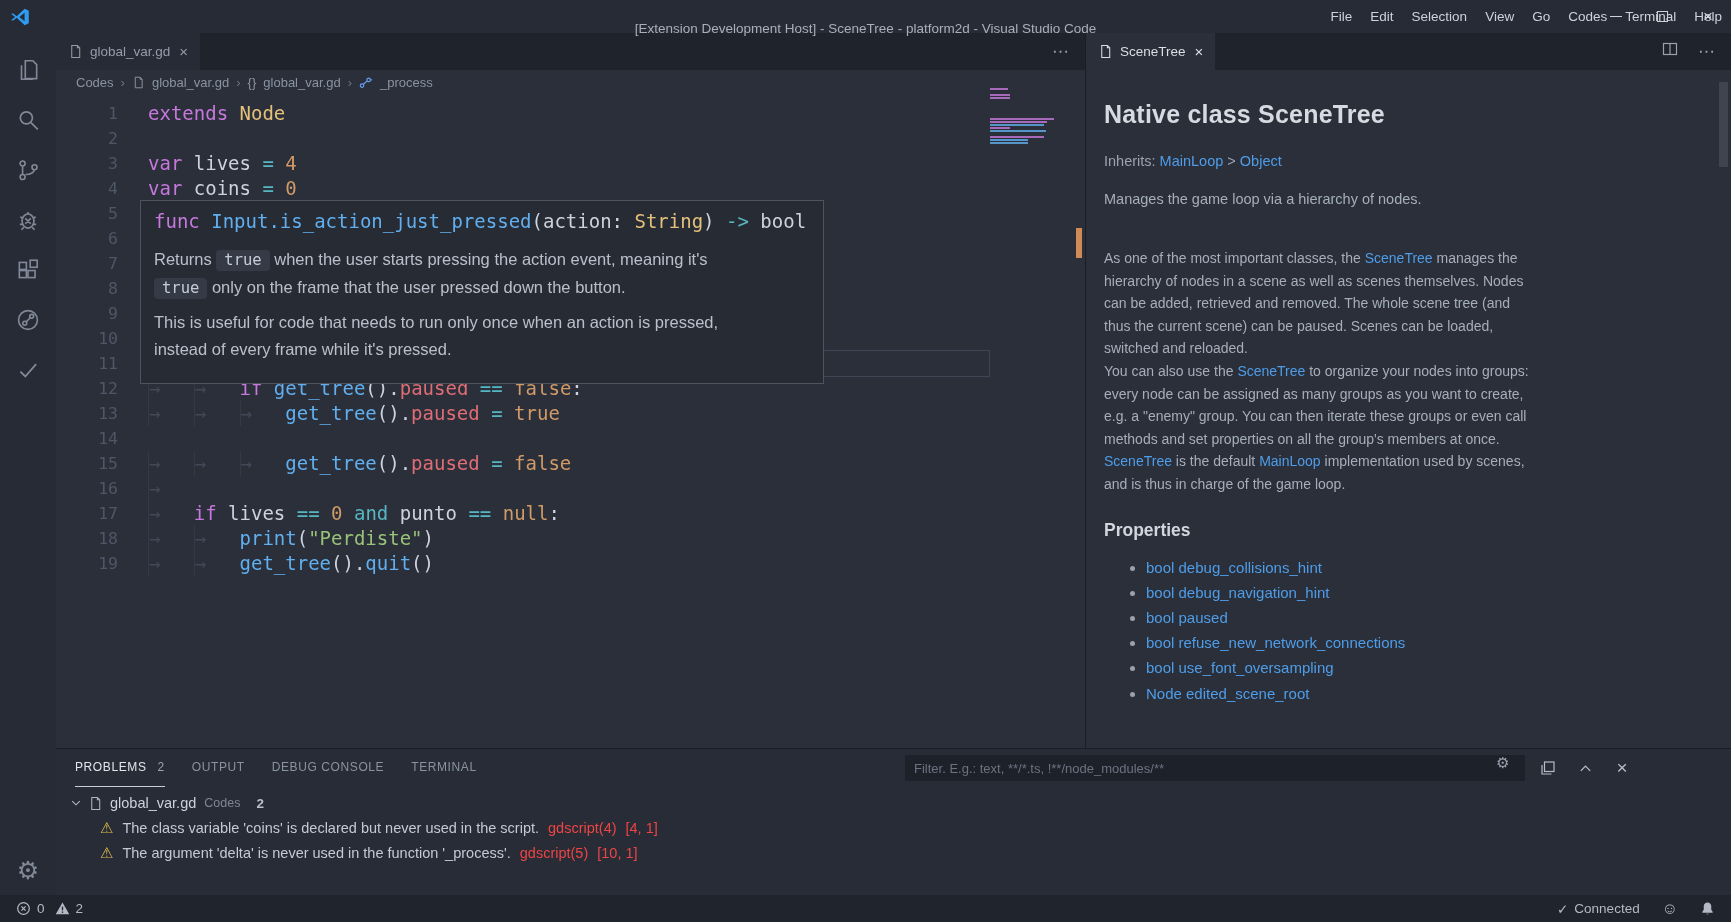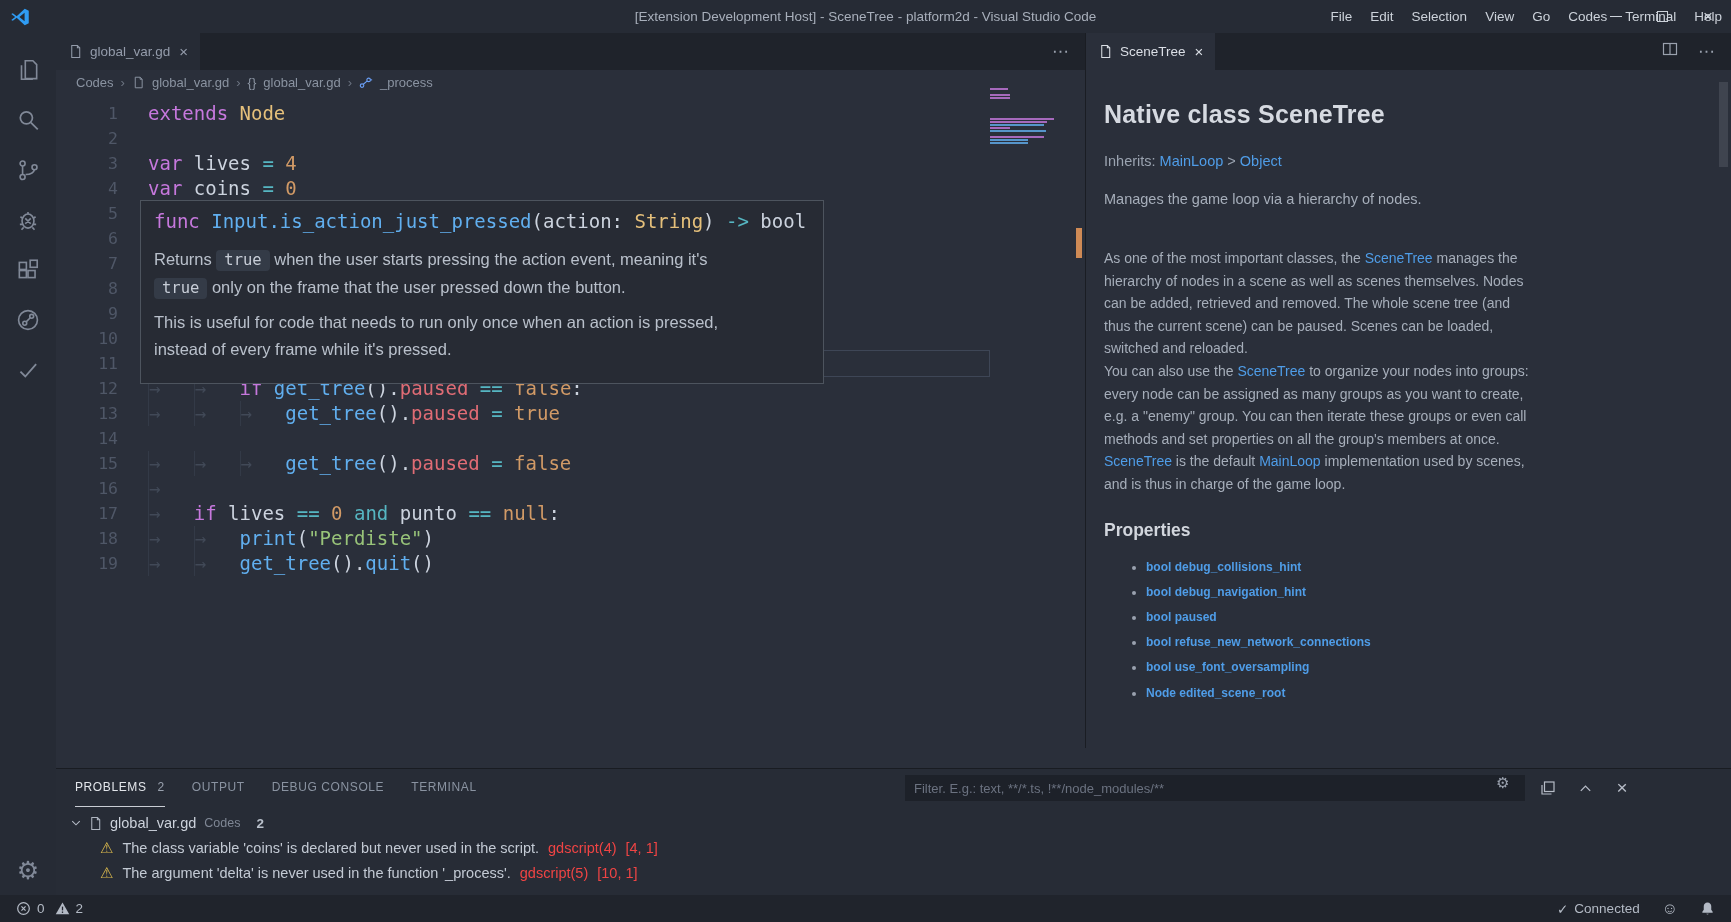--- a/index.html
+++ b/index.html
@@ -5,21 +5,21 @@
   * { margin:0; padding:0; box-sizing:border-box; }
   html,body { background:#1b1e24; }
   body { font-family:"Liberation Sans", sans-serif; }
   #app { position:relative; width:1731px; height:922px; overflow:hidden; background:#2a2f3a; color:#ccd2da; }
 
   
   #titlebar { position:absolute; left:0; top:0; width:1731px; height:33px; background:#262b35; display:flex; align-items:center; z-index:20;justify-content:space-between; }
   .logo { width:20px; height:20px; margin:0 8px 0 10px; }
   .menu { display:flex; }
   .menu span { padding:0 9px; font-size:13.5px; color:#ccd2da; line-height:33px; cursor:default; }
-  .tb-title { position:absolute; left:50%; top:0; transform:translateX(-50%); line-height:33px; color:#a8afbb; font-size:13.5px; white-space:nowrap; }
+  .tb-title { position:absolute; left:50%; top:12px; transform:translateX(-50%); line-height:33px; color:#a8afbb; font-size:13.5px; white-space:nowrap; }
   .win-controls { position:absolute; right:0; top:0; height:33px; display:flex; }
   .wc { width:46px; height:33px; display:flex; align-items:center; justify-content:center; color:#ccd2da; }
   .wc-min { width:12px; height:1.4px; background:#ccd2da; }
   .wc-max { width:11px; height:11px; border:1.2px solid #ccd2da; }
   .wc-close { font-size:17px; }
 
   
   #activitybar { position:absolute; left:0; top:33px; bottom:27px; width:56px; background:#262b35; display:flex; flex-direction:column; align-items:center; padding-top:12px; z-index:10; }
   .ab-item { width:48px; height:50px; display:flex; align-items:center; justify-content:center; color:#818998; }
   .ab-item svg { stroke:#818998; }
@@ -62,27 +62,27 @@
   .tt-code { font-family:"DejaVu Sans Mono", monospace; font-size:15.5px; background:#343b47; padding:1px 8px 2px; border-radius:4px; color:#c7cdd7; }
 
   
   #docpanel { position:absolute; left:1085px; top:70px; right:0; height:678px; background:#2a2f3a; border-left:1px solid #1a1d23; padding:10px 20px 0 18px; overflow:hidden; }
   .doc-h1 { font-size:25px; font-weight:700; color:#d6dae1; margin-top:20px; letter-spacing:.2px; }
   .doc-inherits { margin-top:24px; font-size:14.5px; color:#9aa3b0; }
   .doclink { color:var(--link); cursor:pointer; }
   .doc-summary { margin-top:22px; font-size:14.5px; color:#a6aeba; }
   .doc-block { margin-top:40px; font-size:14px; line-height:22.6px; color:#a6aeba; }
   .doc-h2 { margin-top:24px; font-size:17.5px; font-weight:700; color:#d2d6dd; }
-  .doc-props { margin:14px 0 0; padding-left:42px; font-size:12px; line-height:25.2px;font-weight:bold; }
+  .doc-props { margin:14px 0 0; padding-left:42px; font-size:15px; line-height:25.2px; }
   .doc-props li { color:var(--link); }
   .doc-props li::marker { color:#9aa1ae; }
   .rp-scroll { position:absolute; right:3px; top:12px; width:9px; height:85px; background:rgba(190,200,215,.14); }
 
   
-  #panel { position:absolute; left:56px; top:748px; right:0; height:147px; background:#272c36; border-top:1px solid #191c22;margin-top:20px; }
+  #panel { position:absolute; left:56px; top:748px; right:0; height:147px; background:#272c36; border-top:1px solid #191c22; }
   .panel-head { position:relative; height:38px; display:flex; align-items:center; padding-left:19px; }
   .ptab { font-size:12px; letter-spacing:.6px; color:#8a93a1; margin-right:27px; line-height:36px; height:38px; display:flex; gap:11px; }
   .ptab.active { color:#e2e5ea; border-bottom:1px solid #c9cdd4; }
   .pbadge { color:#9aa2af; }
   .pfilter { position:absolute; left:849px; top:6px; width:620px; height:26px; background:#1d2129; border:0; outline:0; color:#0ea5e9; font-size:13px; padding:0 30px 0 9px; font-family:"Liberation Sans", sans-serif; }
   .pfilter::placeholder { color:#6b7280; }
   .pfilter-ico { position:absolute; left:1440px; top:5px; font-size:15px; color:#9aa1ae; }
   .panel-actions { position:absolute; left:1482px; top:0; height:38px; display:flex; align-items:center; gap:17px; color:#b6bcc7; }
   .pa { display:flex; align-items:center; justify-content:center; width:20px; }
   .prob-group { height:24px; display:flex; align-items:center; padding-left:14px; margin-top:4px; font-size:14.5px; color:#ccd2db; }

